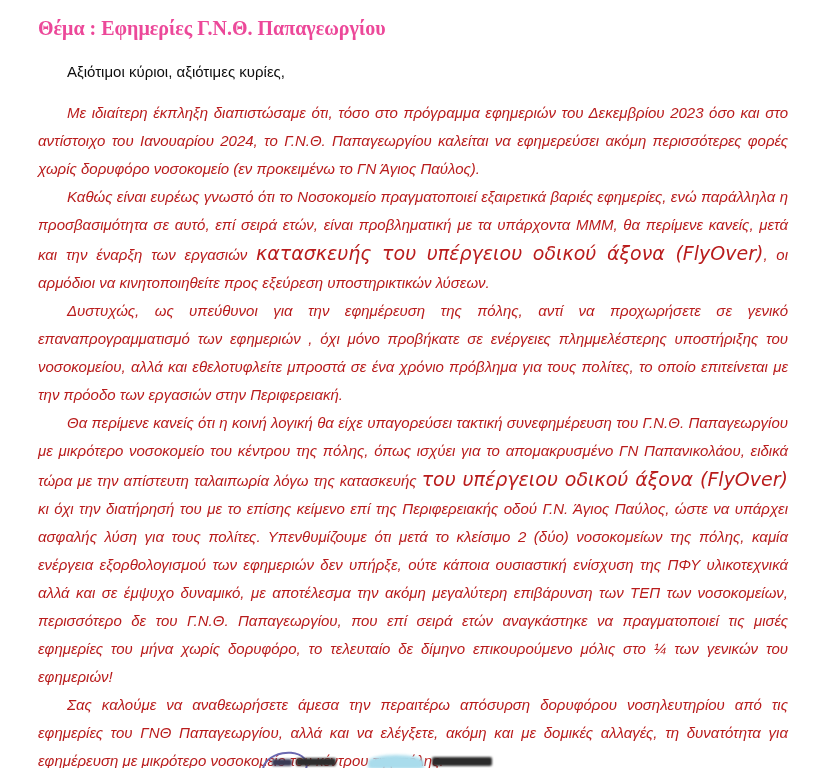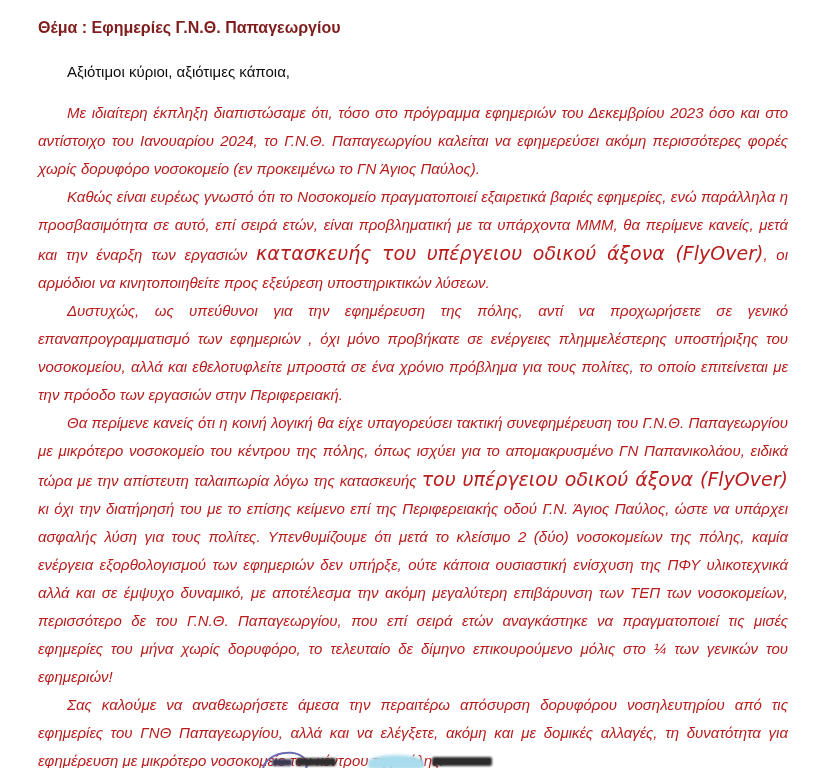--- a/index.html
+++ b/index.html
@@ -15,25 +15,26 @@
     font-family: "Liberation Sans", sans-serif;
     color: #0d0d0d;
   }
   .page {
     position: absolute;
     inset: 0;
     padding: 18px 26px 0 38px;
     box-sizing: border-box;
   }
   .subject {
-    font-size: 16px;
+    font-size: 20px;
     line-height: 20px;
     font-weight: 700;
-    color: #7f1d1d;
+    color: #ec4899;
     margin: 0 0 20px 0;
+    font-family: Liberation Serif, serif;
   }
   .greeting {
     font-size: 15px;
     line-height: 28px;
     margin: 0 0 13px 0;
     text-indent: 29px;
   }
   .letter-body { width: 750px; }
   .para {
     font-size: 15px;
@@ -109,21 +110,21 @@
     filter: blur(1.2px);
   }
 </style>
 </head>
 <body>
 
 <div class="page">
 
   <h1 class="subject">Θέμα : Εφημερίες Γ.Ν.Θ. Παπαγεωργίου</h1>
 
-  <p class="greeting">Αξιότιμοι κύριοι, αξιότιμες κάποια,</p>
+  <p class="greeting">Αξιότιμοι κύριοι, αξιότιμες κυρίες,</p>
 
   <div class="letter-body">
       <p class="para"><span>Με ιδιαίτερη έκπληξη διαπιστώσαμε ότι, τόσο στο πρόγραμμα εφημεριών του Δεκεμβρίου 2023 όσο και στο αντίστοιχο του Ιανουαρίου 2024, το Γ.Ν.Θ. Παπαγεωργίου καλείται να εφημερεύσει ακόμη περισσότερες φορές χωρίς δορυφόρο νοσοκομείο (εν προκειμένω το ΓΝ Άγιος Παύλος).</span></p>
       <p class="para"><span>Καθώς  είναι ευρέως  γνωστό ότι το Νοσοκομείο πραγματοποιεί εξαιρετικά βαριές εφημερίες, ενώ παράλληλα η προσβασιμότητα σε αυτό, επί σειρά ετών, είναι προβληματική με τα υπάρχοντα  ΜΜΜ, θα περίμενε κανείς, μετά και την έναρξη των εργασιών </span><span class="alt">κατασκευής του υπέργειου οδικού άξονα (FlyOver)</span><span>, οι αρμόδιοι να κινητοποιηθείτε  προς εξεύρεση υποστηρικτικών λύσεων.</span></p>
       <p class="para"><span>Δυστυχώς, ως υπεύθυνοι για την εφημέρευση της πόλης, αντί να προχωρήσετε σε γενικό επαναπρογραμματισμό των εφημεριών , όχι μόνο προβήκατε σε ενέργειες  πλημμελέστερης  υποστήριξης του νοσοκομείου, αλλά και εθελοτυφλείτε  μπροστά σε ένα χρόνιο πρόβλημα για τους πολίτες,  το οποίο επιτείνεται με την πρόοδο των εργασιών στην Περιφερειακή.</span></p>
       <p class="para"><span>Θα περίμενε κανείς  ότι η κοινή λογική θα είχε υπαγορεύσει τακτική συνεφημέρευση του Γ.Ν.Θ. Παπαγεωργίου με μικρότερο νοσοκομείο του κέντρου της πόλης, όπως ισχύει για  το απομακρυσμένο ΓΝ Παπανικολάου, ειδικά τώρα με την απίστευτη ταλαιπωρία λόγω της κατασκευής </span><span class="alt">του υπέργειου οδικού άξονα (FlyOver)</span><span> κι όχι την διατήρησή του με το επίσης κείμενο επί της Περιφερειακής οδού Γ.Ν.  Άγιος Παύλος,  ώστε να υπάρχει ασφαλής λύση για τους πολίτες. Υπενθυμίζουμε ότι μετά το κλείσιμο 2 (δύο)  νοσοκομείων της πόλης, καμία ενέργεια εξορθολογισμού των εφημεριών δεν υπήρξε, ούτε κάποια ουσιαστική ενίσχυση της ΠΦΥ υλικοτεχνικά αλλά και σε έμψυχο δυναμικό, με αποτέλεσμα την ακόμη μεγαλύτερη επιβάρυνση των ΤΕΠ των νοσοκομείων, περισσότερο δε του Γ.Ν.Θ. Παπαγεωργίου, που επί σειρά ετών αναγκάστηκε να πραγματοποιεί τις μισές εφημερίες του μήνα χωρίς δορυφόρο, το τελευταίο δε δίμηνο επικουρούμενο μόλις  στο ¼ των γενικών του εφημεριών!</span></p>
       <p class="para"><span>Σας καλούμε να αναθεωρήσετε άμεσα την περαιτέρω απόσυρση δορυφόρου νοσηλευτηρίου από τις εφημερίες του ΓΝΘ Παπαγεωργίου, αλλά και να ελέγξετε, ακόμη και με δομικές αλλαγές,  τη δυνατότητα για εφημέρευση με μικρότερο νοσοκομείο του κέντρου της πόλης.</span></p>
     </div>
 
   <div class="footer">

